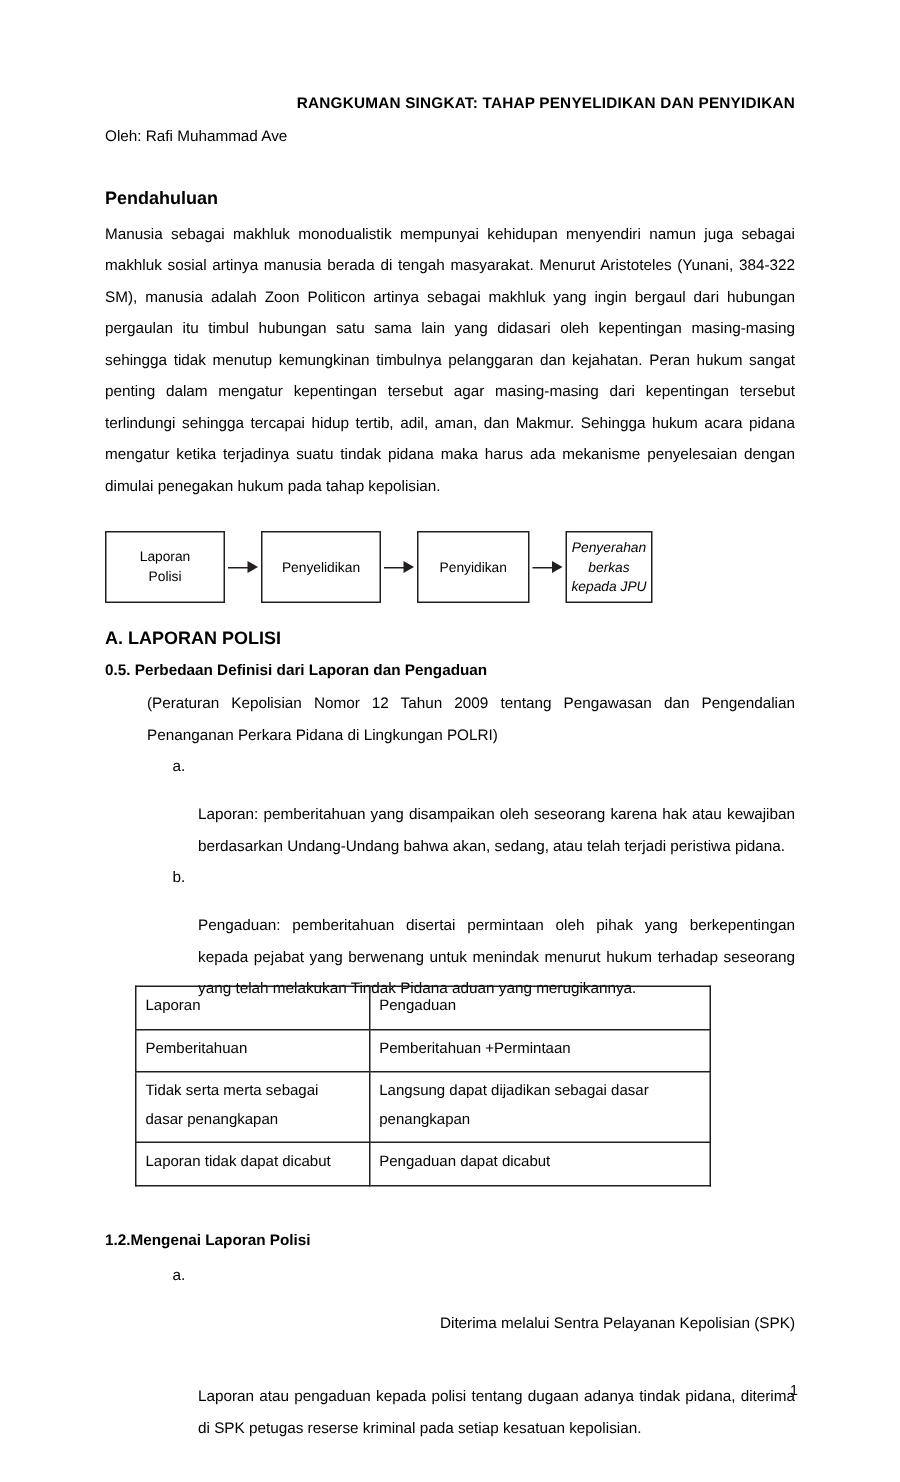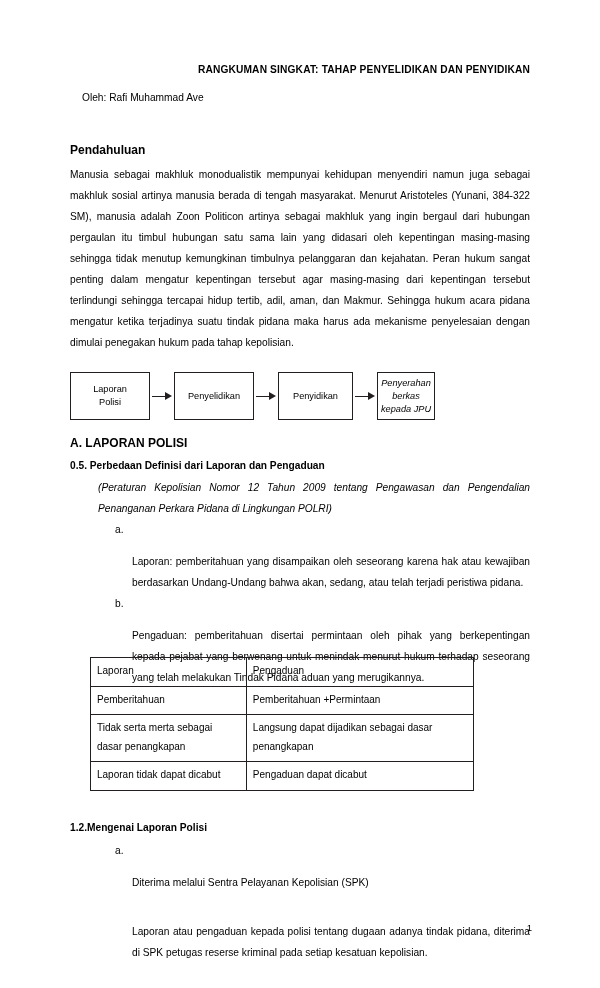--- a/index.html
+++ b/index.html
@@ -29,21 +29,21 @@
     font-size: 10.2px;
     font-weight: bold;
     letter-spacing: 0.15px;
     line-height: 1.55;
     margin: 0 0 6px 0;
     text-align: right;
   }
   .doc-author {
     font-size: 10.2px;
     line-height: 1.55;
-    margin: 12px;
+    margin: 0;
   }
   .section-head {
     font-size: 12px;
     font-weight: bold;
     margin: 0;
     line-height: 1.55;
   }
   .gap-lg { height: 23px; }
   .gap-md { height: 14px; }
   .gap-sm { height: 9px; }
@@ -113,38 +113,37 @@
     line-height: 1.55;
   }
   .indent-1 {
     margin-left: 28px;
   }
   p.cite {
     font-size: 10.2px;
     line-height: 2.06;
     text-align: justify;
     margin: 0;
-    font-style: italic;
   }
   .li {
     display: flex;
     font-size: 10.2px;
     line-height: 2.06;
     margin-left: 45px;
   }
   .li .marker {
     width: 17px;
     flex: none;
   }
   .li .li-text {
     flex: 1;
     text-align: justify;
     margin-top: 32px;
   }
-  .li-noj .li-text { text-align: left; }
+  .li-noj .li-text { text-align: right; }
   
   table.cmp {
     position: absolute;
     left: 90px;
     top: 657px;
     width: 384px;
     border-collapse: collapse;
     font-size: 10px;
   }
   table.cmp td {

